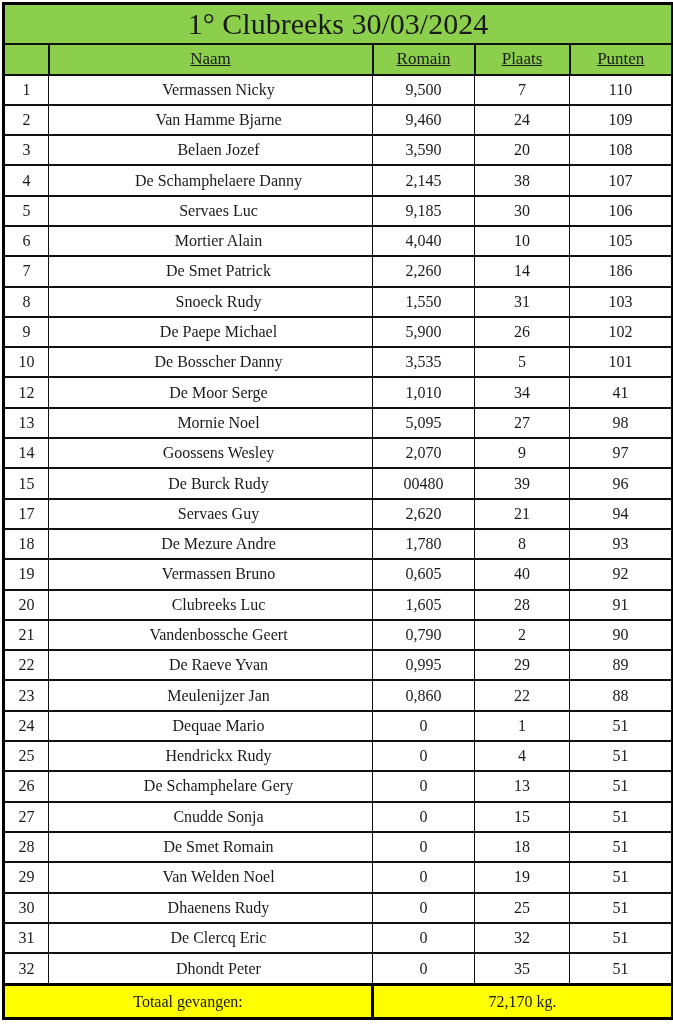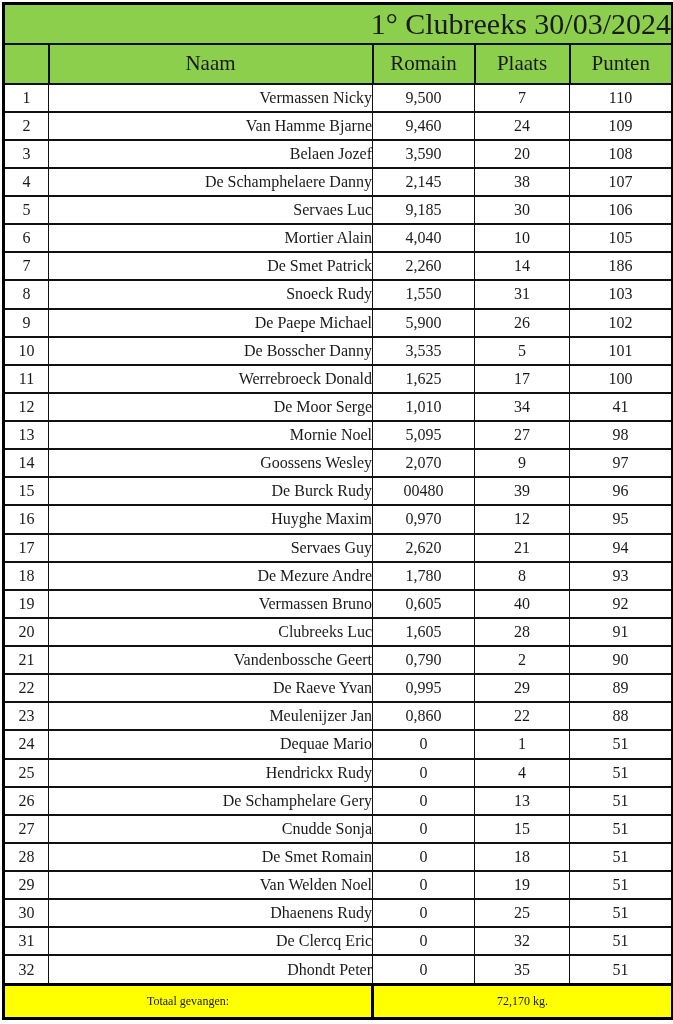--- a/index.html
+++ b/index.html
@@ -35,49 +35,50 @@
     border-top: 2px solid var(--border-dark);
     border-bottom: 2px solid var(--border-dark);
     border-left: 1px solid var(--border-dark);
     border-right: 1px solid var(--border-dark);
     padding: 0;
     white-space: nowrap;
     overflow: hidden;
   }
   .title-cell {
     background: var(--green);
-    text-align: right;
+    text-align: center;
     vertical-align: middle;
     font-size: 30px;
     height: 40px;
     border-bottom: 2px solid var(--border-dark);
   }
   tr.col-header th {
     background: var(--green);
     font-weight: normal;
-    font-size: 21px;
+    font-size: 17px;
     text-align: center;
     vertical-align: middle;
-    height: 40px;
+    height: 31px;
     border-left: 2px solid var(--border-dark);
     border-right: 2px solid var(--border-dark);
+    text-decoration: underline;
   }
   tbody td {
     font-size: 16px;
     text-align: center;
     vertical-align: middle;
   }
   tbody td.name-cell {
-    text-align: right;
+    text-align: center;
     padding-left: 16px;
   }
   tfoot td {
     background: var(--yellow);
     border: 3px solid #000000;
-    font-size: 12px;
+    font-size: 16px;
     text-align: center;
     vertical-align: middle;
     height: 34px;
   }
 </style>
 </head>
 <body>
 
 <div class="sheet">
   <table class="results">
@@ -165,27 +166,20 @@
     <td class="points-cell">102</td>
   </tr>
         <tr>
     <td class="rank-cell">10</td>
     <td class="name-cell">De Bosscher Danny</td>
     <td class="weight-cell">3,535</td>
     <td class="place-cell">5</td>
     <td class="points-cell">101</td>
   </tr>
         <tr>
-    <td class="rank-cell">11</td>
-    <td class="name-cell">Werrebroeck Donald</td>
-    <td class="weight-cell">1,625</td>
-    <td class="place-cell">17</td>
-    <td class="points-cell">100</td>
-  </tr>
-        <tr>
     <td class="rank-cell">12</td>
     <td class="name-cell">De Moor Serge</td>
     <td class="weight-cell">1,010</td>
     <td class="place-cell">34</td>
     <td class="points-cell">41</td>
   </tr>
         <tr>
     <td class="rank-cell">13</td>
     <td class="name-cell">Mornie Noel</td>
     <td class="weight-cell">5,095</td>
@@ -198,27 +192,20 @@
     <td class="weight-cell">2,070</td>
     <td class="place-cell">9</td>
     <td class="points-cell">97</td>
   </tr>
         <tr>
     <td class="rank-cell">15</td>
     <td class="name-cell">De Burck Rudy</td>
     <td class="weight-cell">00480</td>
     <td class="place-cell">39</td>
     <td class="points-cell">96</td>
-  </tr>
-        <tr>
-    <td class="rank-cell">16</td>
-    <td class="name-cell">Huyghe Maxim</td>
-    <td class="weight-cell">0,970</td>
-    <td class="place-cell">12</td>
-    <td class="points-cell">95</td>
   </tr>
         <tr>
     <td class="rank-cell">17</td>
     <td class="name-cell">Servaes Guy</td>
     <td class="weight-cell">2,620</td>
     <td class="place-cell">21</td>
     <td class="points-cell">94</td>
   </tr>
         <tr>
     <td class="rank-cell">18</td>

